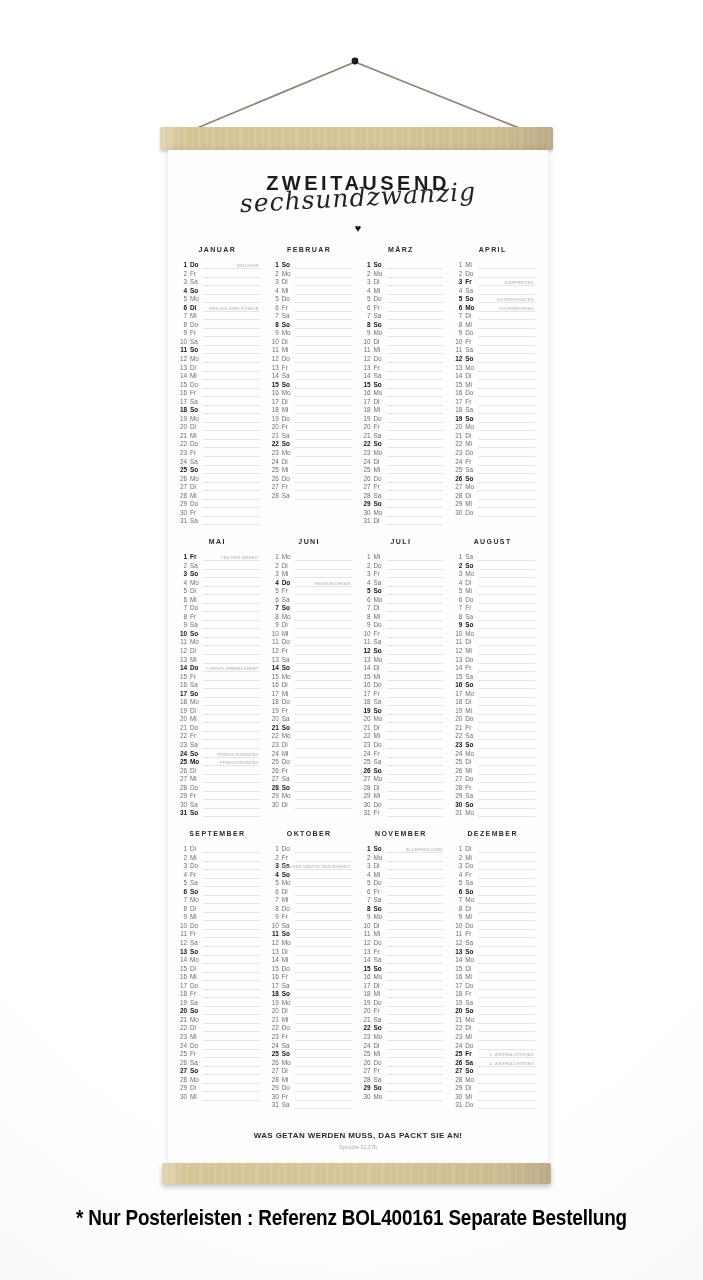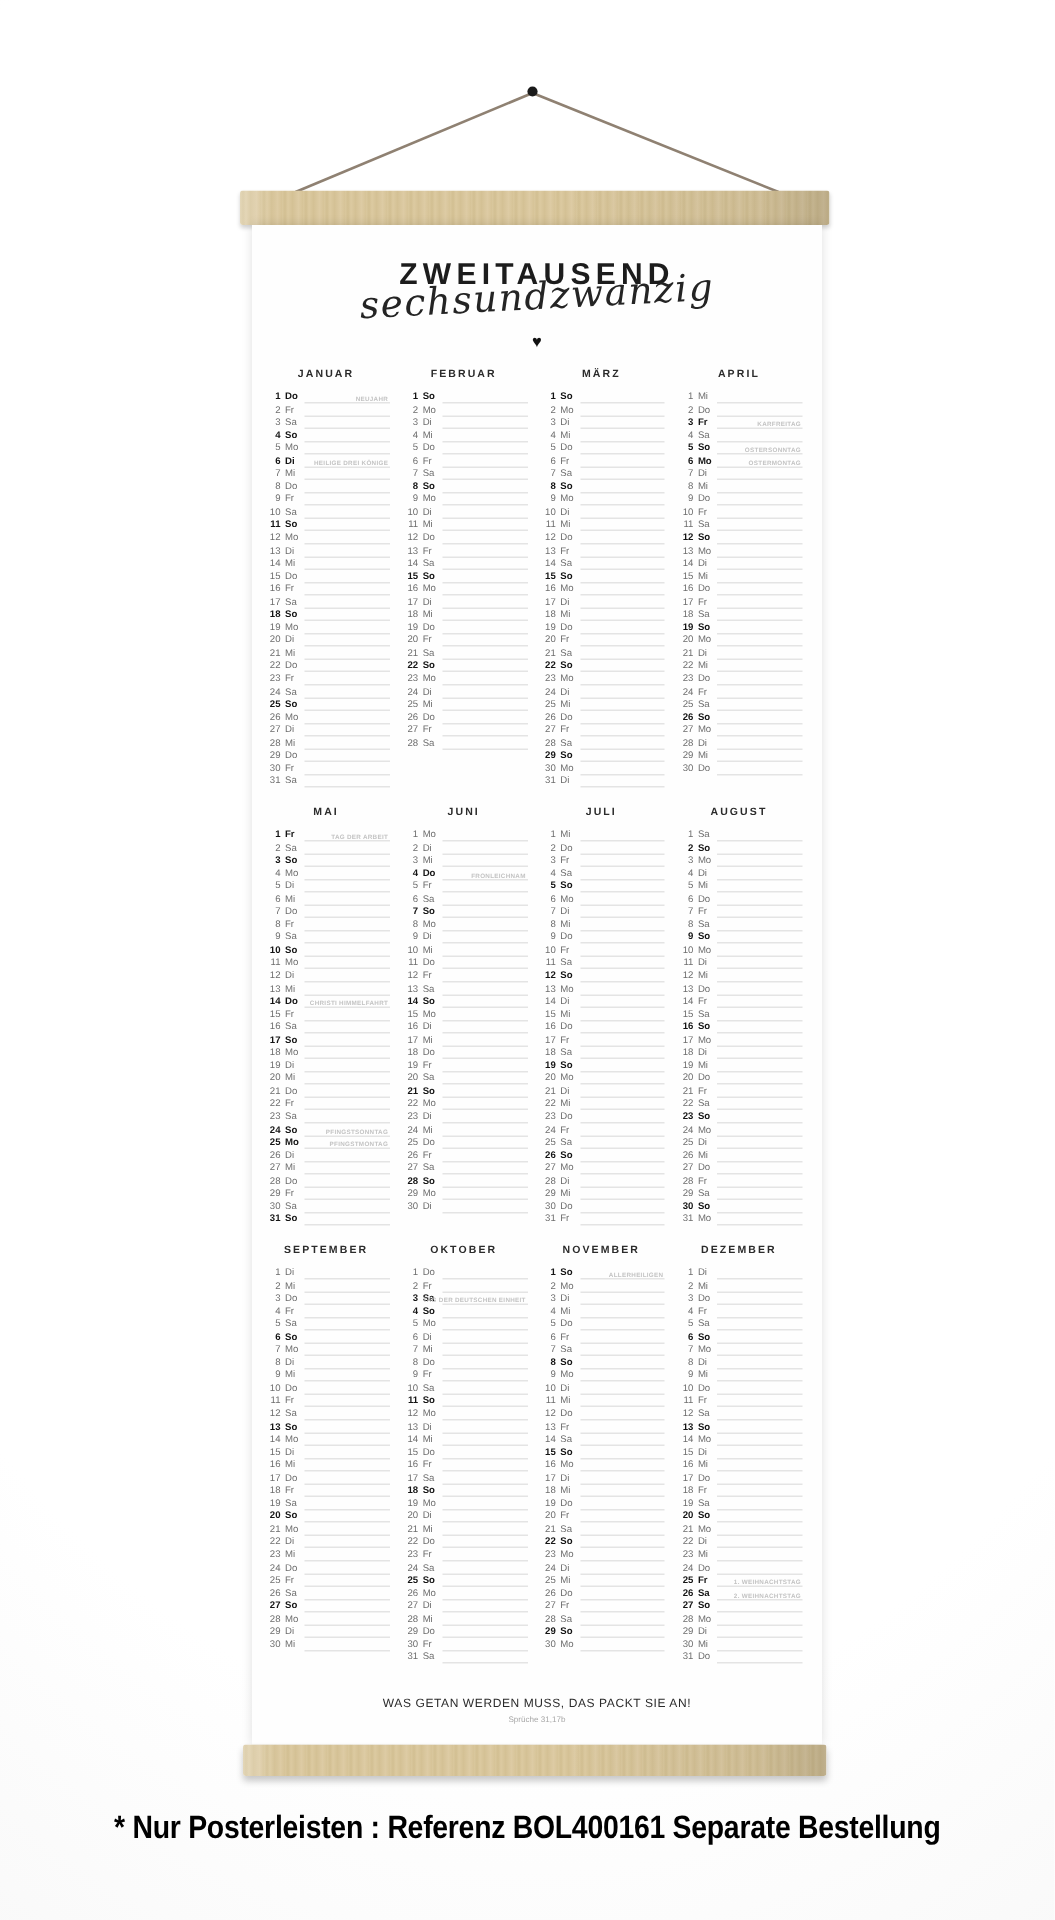--- a/index.html
+++ b/index.html
@@ -46,21 +46,21 @@
   .day .n{width:9px;text-align:right;line-height:8.2px;}
   .day .w{width:13px;margin-left:3px;line-height:8.2px;}
   .day .l{flex:1;height:7px;border-bottom:1px solid #e4e4e4;margin-right:3px;position:relative;}
   .day .l .note{
     position:absolute;right:1px;bottom:0;font-style:normal;
     font-size:4.2px;letter-spacing:.2px;color:#c3c3c3;white-space:nowrap;
   }
   .day.b{color:#141414;font-weight:700;}
   .quote{
     position:absolute;top:981px;left:0;right:0;text-align:center;
-    font-size:8px;font-weight:400;letter-spacing:.4px;color:#2a2a2a;
+    font-size:8px;font-weight:700;letter-spacing:.4px;color:#2a2a2a;
   }
   .quote-src{
     position:absolute;top:994px;left:0;right:0;text-align:center;
     font-size:5.4px;color:#a7a7a7;
   }
   .caption{
     position:absolute;top:1206px;left:0;width:703px;text-align:center;
     font-size:21.5px;font-weight:700;color:#000;
     transform:scaleX(.88);letter-spacing:-.2px;white-space:nowrap;
   }

